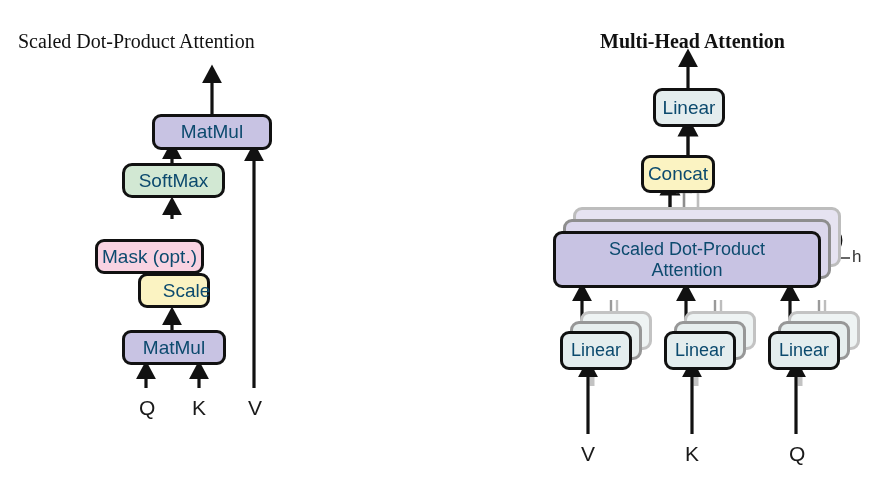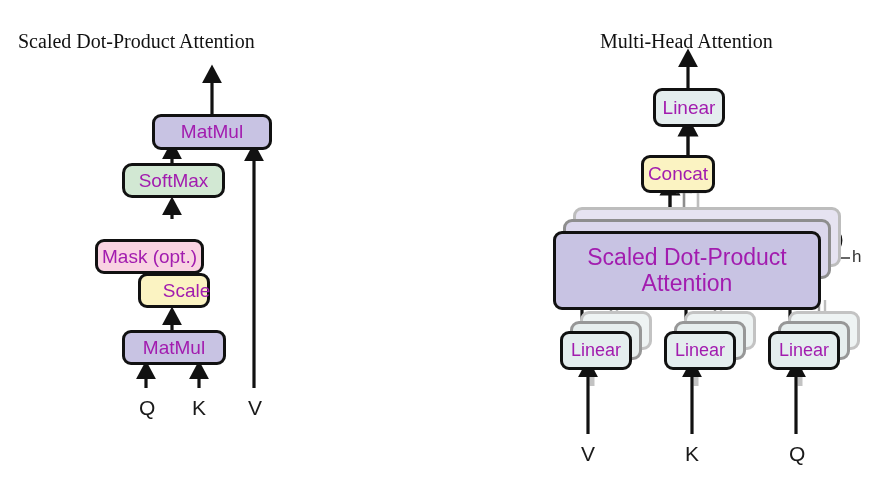--- a/index.html
+++ b/index.html
@@ -12,32 +12,32 @@
   }
   #canvas{position:absolute;left:0;top:0;width:895px;height:489px;}
   .title{
     position:absolute;
     font-family:"Liberation Serif", serif;
     font-size:20px;
     color:#111111;
     white-space:nowrap;
   }
   #title-left{left:18px;top:30px;}
-  #title-right{left:600px;top:30px;}
+  #title-right{left:600px;top:30px;font-weight:bold;}
 
   .box{
     position:absolute;
     box-sizing:border-box;
     border:3px solid #111111;
     border-radius:9px;
     display:flex;
     align-items:center;
     justify-content:center;
     font-family:"Liberation Sans", sans-serif;
-    color:#a21caf;
+    color:#0c4a6e;
     line-height:1.12;
     text-align:center;
     white-space:pre-line;
   }
   
   .ghost{
     position:absolute;
     box-sizing:border-box;
     border-radius:9px;
     pointer-events:none;
@@ -147,21 +147,21 @@
 <div class="vlabel" style="left:192px;top:396px;">K</div>
 <div class="vlabel" style="left:248px;top:396px;">V</div>
 
 <div class="box" style="left:653px;top:88px;width:72px;height:39px;background:#e4edee;font-size:19px;">Linear</div>
 
 <div class="box" style="left:641px;top:155px;width:74px;height:38px;background:#fbf3c2;font-size:19px;">Concat</div>
 
 <div class="ghost" style="left:573px;top:207px;width:268px;height:60px;background:#e6e3f1;border:3px solid #bdbdbd;"></div>
 <div class="ghost" style="left:563px;top:219px;width:268px;height:60px;background:#dbd7ec;border:3px solid #8e8e8e;"></div>
 
-<div class="box" style="left:553px;top:231px;width:268px;height:79px;background:#c8c3e3;font-size:23px;">Scaled Dot-Product
+<div class="box" style="left:553px;top:231px;width:268px;height:57px;background:#c8c3e3;font-size:18px;">Scaled Dot-Product
 Attention</div>
 
 <div class="hlabel" style="left:852px;top:247px;">h</div>
 
 <div class="ghost" style="left:580px;top:311px;width:72px;height:39px;background:#eef3f3;border:3px solid #c3c3c3;"></div>
 <div class="ghost" style="left:570px;top:321px;width:72px;height:39px;background:#e7eeee;border:3px solid #979797;"></div>
 <div class="box" style="left:560px;top:331px;width:72px;height:39px;background:#e4edee;font-size:18px;">Linear</div>
 
 <div class="ghost" style="left:684px;top:311px;width:72px;height:39px;background:#eef3f3;border:3px solid #c3c3c3;"></div>
 <div class="ghost" style="left:674px;top:321px;width:72px;height:39px;background:#e7eeee;border:3px solid #979797;"></div>

